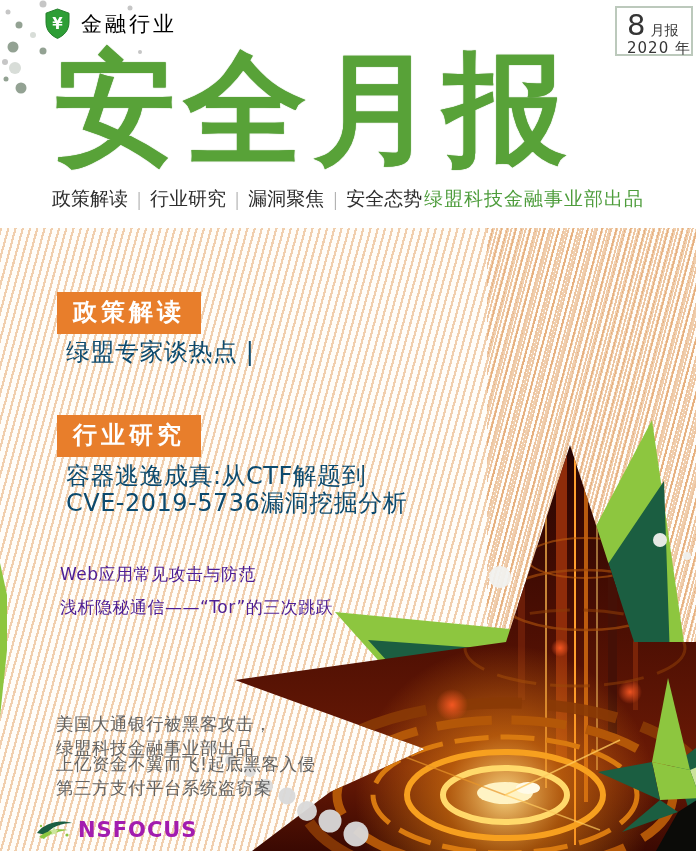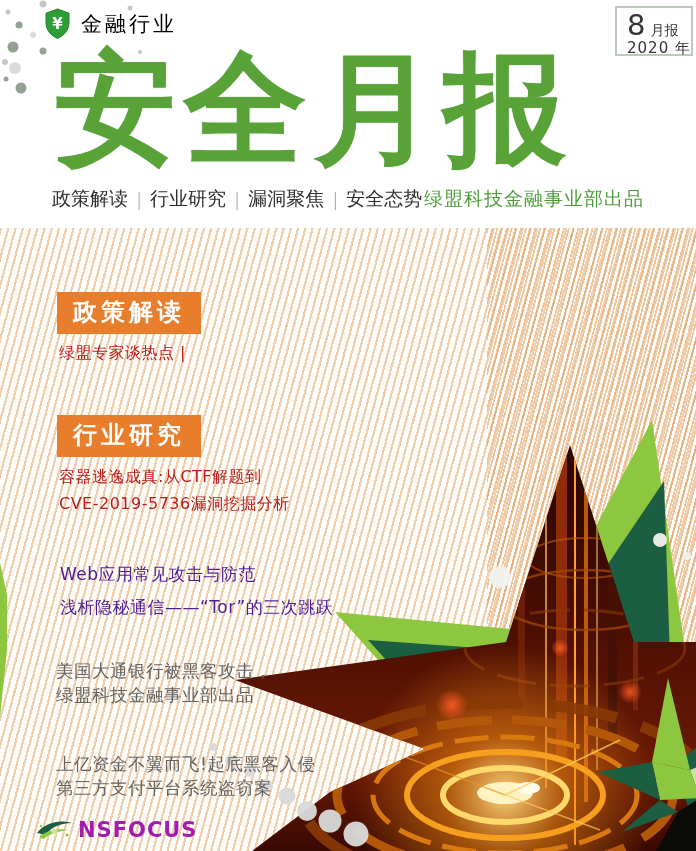--- a/index.html
+++ b/index.html
@@ -45,28 +45,28 @@
   
   .art{position:absolute;left:0;top:0;z-index:2;}
   
   .content{position:absolute;left:0;top:0;width:696px;height:851px;z-index:3;}
   .badge{
     position:absolute;left:57px;background:#E87E2B;color:#fff;font-weight:bold;
     font-size:24px;letter-spacing:4px;padding:4px 16px 6px 16px;
   }
   .badge1{top:292px;}
   .badge2{top:415px;}
-  .headline{position:absolute;left:59px;color:#b91c1c;font-size:16px;line-height:27px;font-weight:500;letter-spacing:0.5px;}
+  .headline{position:absolute;left:66px;color:#0c4a6e;font-size:24px;line-height:27px;font-weight:500;letter-spacing:0.5px;}
   .hl1{top:339px;}
   .hl2{top:463px;}
   .mid-item{position:absolute;left:60px;color:#4c1d95;font-size:17px;letter-spacing:0.5px;}
   .mid1{top:563px;}
   .mid2{top:596px;}
   .bot-item{position:absolute;left:56px;color:#636363;font-size:17.5px;line-height:24px;letter-spacing:0.5px;}
-  .bot1{top:659px;}
+  .bot1{top:712px;}
   .bot2{top:752px;}
   
   .logo{position:absolute;left:34px;top:817px;display:flex;align-items:center;gap:4px;z-index:3;}
   .logo-text{font-size:21px;font-weight:900;color:#a21caf;letter-spacing:1px;}
 </style>
 </head>
 <body>
 
 <div class="page">
 

